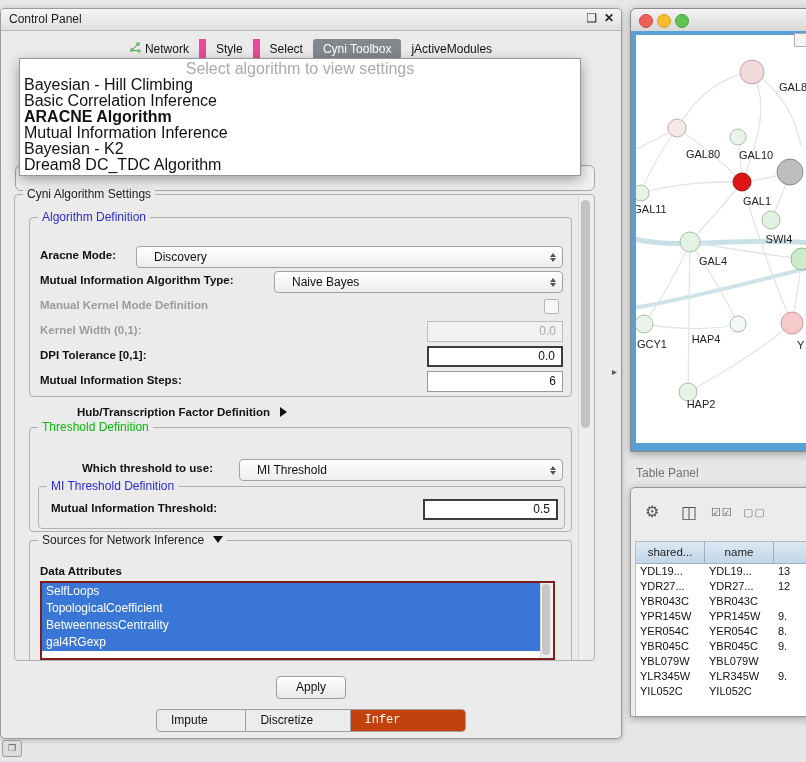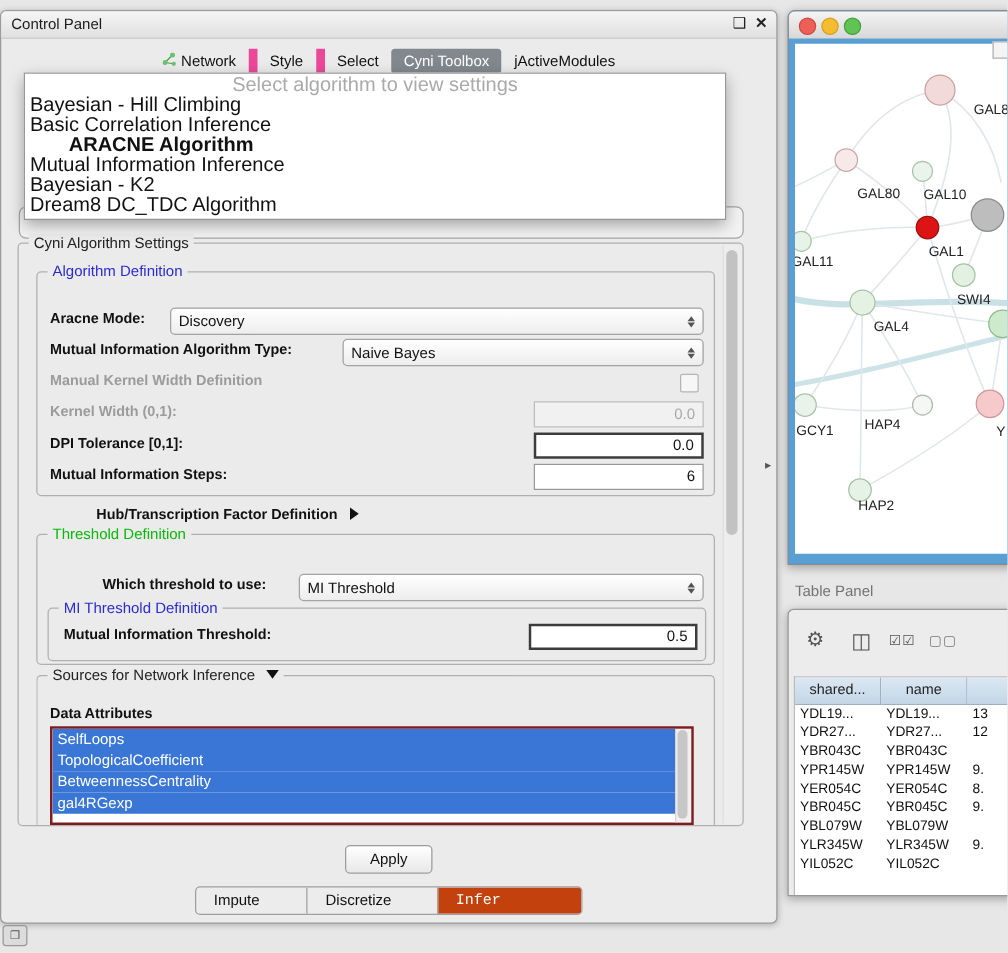--- a/index.html
+++ b/index.html
@@ -23,36 +23,36 @@
   .cp-tab.active + .cp-tab{border-left:none;}
 
   
   .combo-fragment{position:absolute;left:14px;top:156px;width:578px;height:24px;border:1px solid #a5a5a5;border-radius:6px;background:#f2f2f2;z-index:1;}
 
   
   .algo-popup{position:absolute;left:18px;top:49px;width:560px;background:#fff;border:1px solid #979797;
     box-shadow:0 4px 12px rgba(0,0,0,.35);z-index:40;padding:2px 0;}
   .popup-item{height:16px;line-height:16px;font-size:16px;padding-left:4px;color:#111;white-space:nowrap;}
   .popup-item.placeholder{color:#aaa;text-align:center;padding-left:0;}
-  .popup-item.bold{font-weight:bold;margin-left:31px;}
+  .popup-item.bold{font-weight:bold;}
 
   
   .group{position:absolute;border:1px solid #b0b0b0;border-radius:4px;}
   .gtitle{position:absolute;top:-8px;left:8px;background:#ebebeb;padding:0 4px;font-size:12px;color:#222;white-space:nowrap;}
   #settings-group{left:13px;top:185px;width:579px;height:465px;z-index:2;}
   .set-scroll{position:absolute;right:1px;top:1px;bottom:1px;width:14px;background:#ededed;border-left:1px solid #d8d8d8;border-radius:0 3px 3px 0;}
   .set-thumb{position:absolute;left:2px;top:4px;width:9px;height:228px;background:#c2c2c2;border-radius:5px;}
 
   #algo-def{left:14px;top:22px;width:541px;height:178px;}
   #algo-def .gtitle{color:#2b2bd0;}
   .flabel{position:absolute;font-size:11.5px;font-weight:bold;color:#111;white-space:nowrap;}
   .flabel.disabled{color:#9b9b9b;}
 
   .combo{position:absolute;height:20px;border:1px solid #a3a3a3;border-radius:4px;background:linear-gradient(#ffffff,#ededed);
-    font-size:12px;line-height:20px;padding-left:6px;color:#111;}
+    font-size:12px;line-height:20px;padding-left:17px;color:#111;}
   .combo .arrows{position:absolute;right:2px;top:2px;width:15px;height:16px;display:flex;flex-direction:column;align-items:center;justify-content:center;gap:1px;}
   .arrows i{display:block;width:0;height:0;border-left:3.5px solid transparent;border-right:3.5px solid transparent;}
   .arrows .up{border-bottom:4px solid #555;}
   .arrows .dn{border-top:4px solid #555;}
 
   .tfield{position:absolute;height:19px;background:#fff;font-size:12px;line-height:19px;text-align:right;padding-right:6px;color:#111;}
   .tfield.strong{border:2px solid #3c3c3c;height:17px;line-height:17px;}
   .tfield.normal{border:1px solid #999;}
   .tfield.disab{background:#f1f1f1;color:#a8a8a8;border:1px solid #bdbdbd;}
   .cbox{position:absolute;width:13px;height:13px;border:1px solid #b5b5b5;background:#f6f6f6;border-radius:2px;}
@@ -183,21 +183,21 @@
 
         <span class="flabel" style="left:10px;top:56px;">Mutual Information Algorithm Type:</span>
         <div class="combo" style="left:244px;right:8px;top:53px;">
           <span>Naive Bayes</span>
           <span class="arrows">
               <i class="up"></i>
               <i class="dn"></i>
             </span>
         </div>
 
-        <span class="flabel disabled" style="left:10px;top:81px;">Manual Kernel Width Definition</span>
+        <span class="flabel disabled" style="left:10px;top:81px;">Manual Kernel Mode Definition</span>
         <span class="cbox" style="right:12px;top:81px;"></span>
 
         <span class="flabel disabled" style="left:10px;top:106px;">Kernel Width (0,1):</span>
         <div class="tfield disab" style="left:397px;right:8px;top:103px;">0.0</div>
 
         <span class="flabel" style="left:10px;top:131px;">DPI Tolerance [0,1]:</span>
         <div class="tfield strong" style="left:397px;right:8px;top:128px;">0.0</div>
 
         <span class="flabel" style="left:10px;top:156px;">Mutual Information Steps:</span>
         <div class="tfield normal" style="left:397px;right:8px;top:153px;">6</div>

